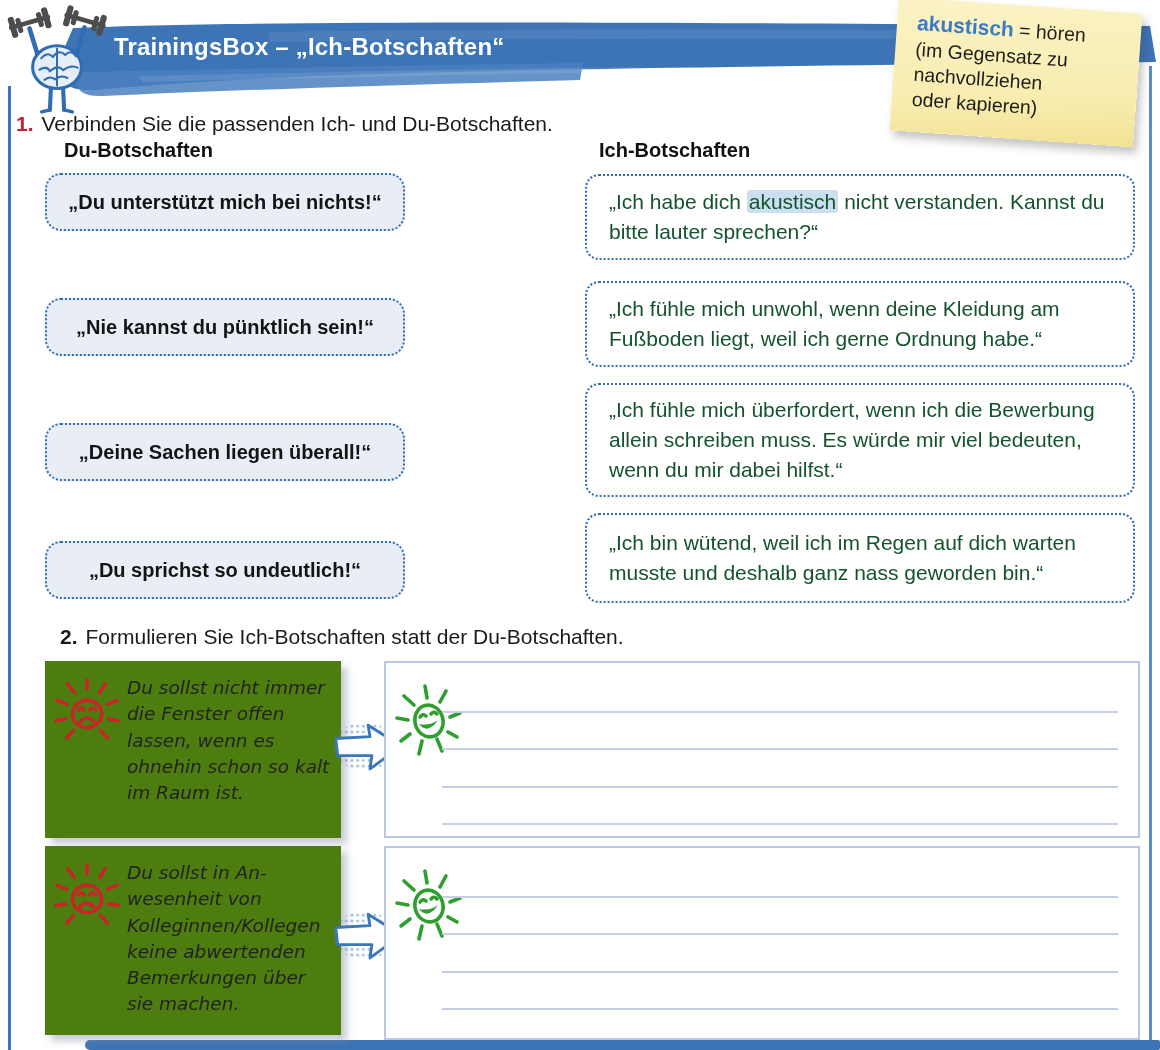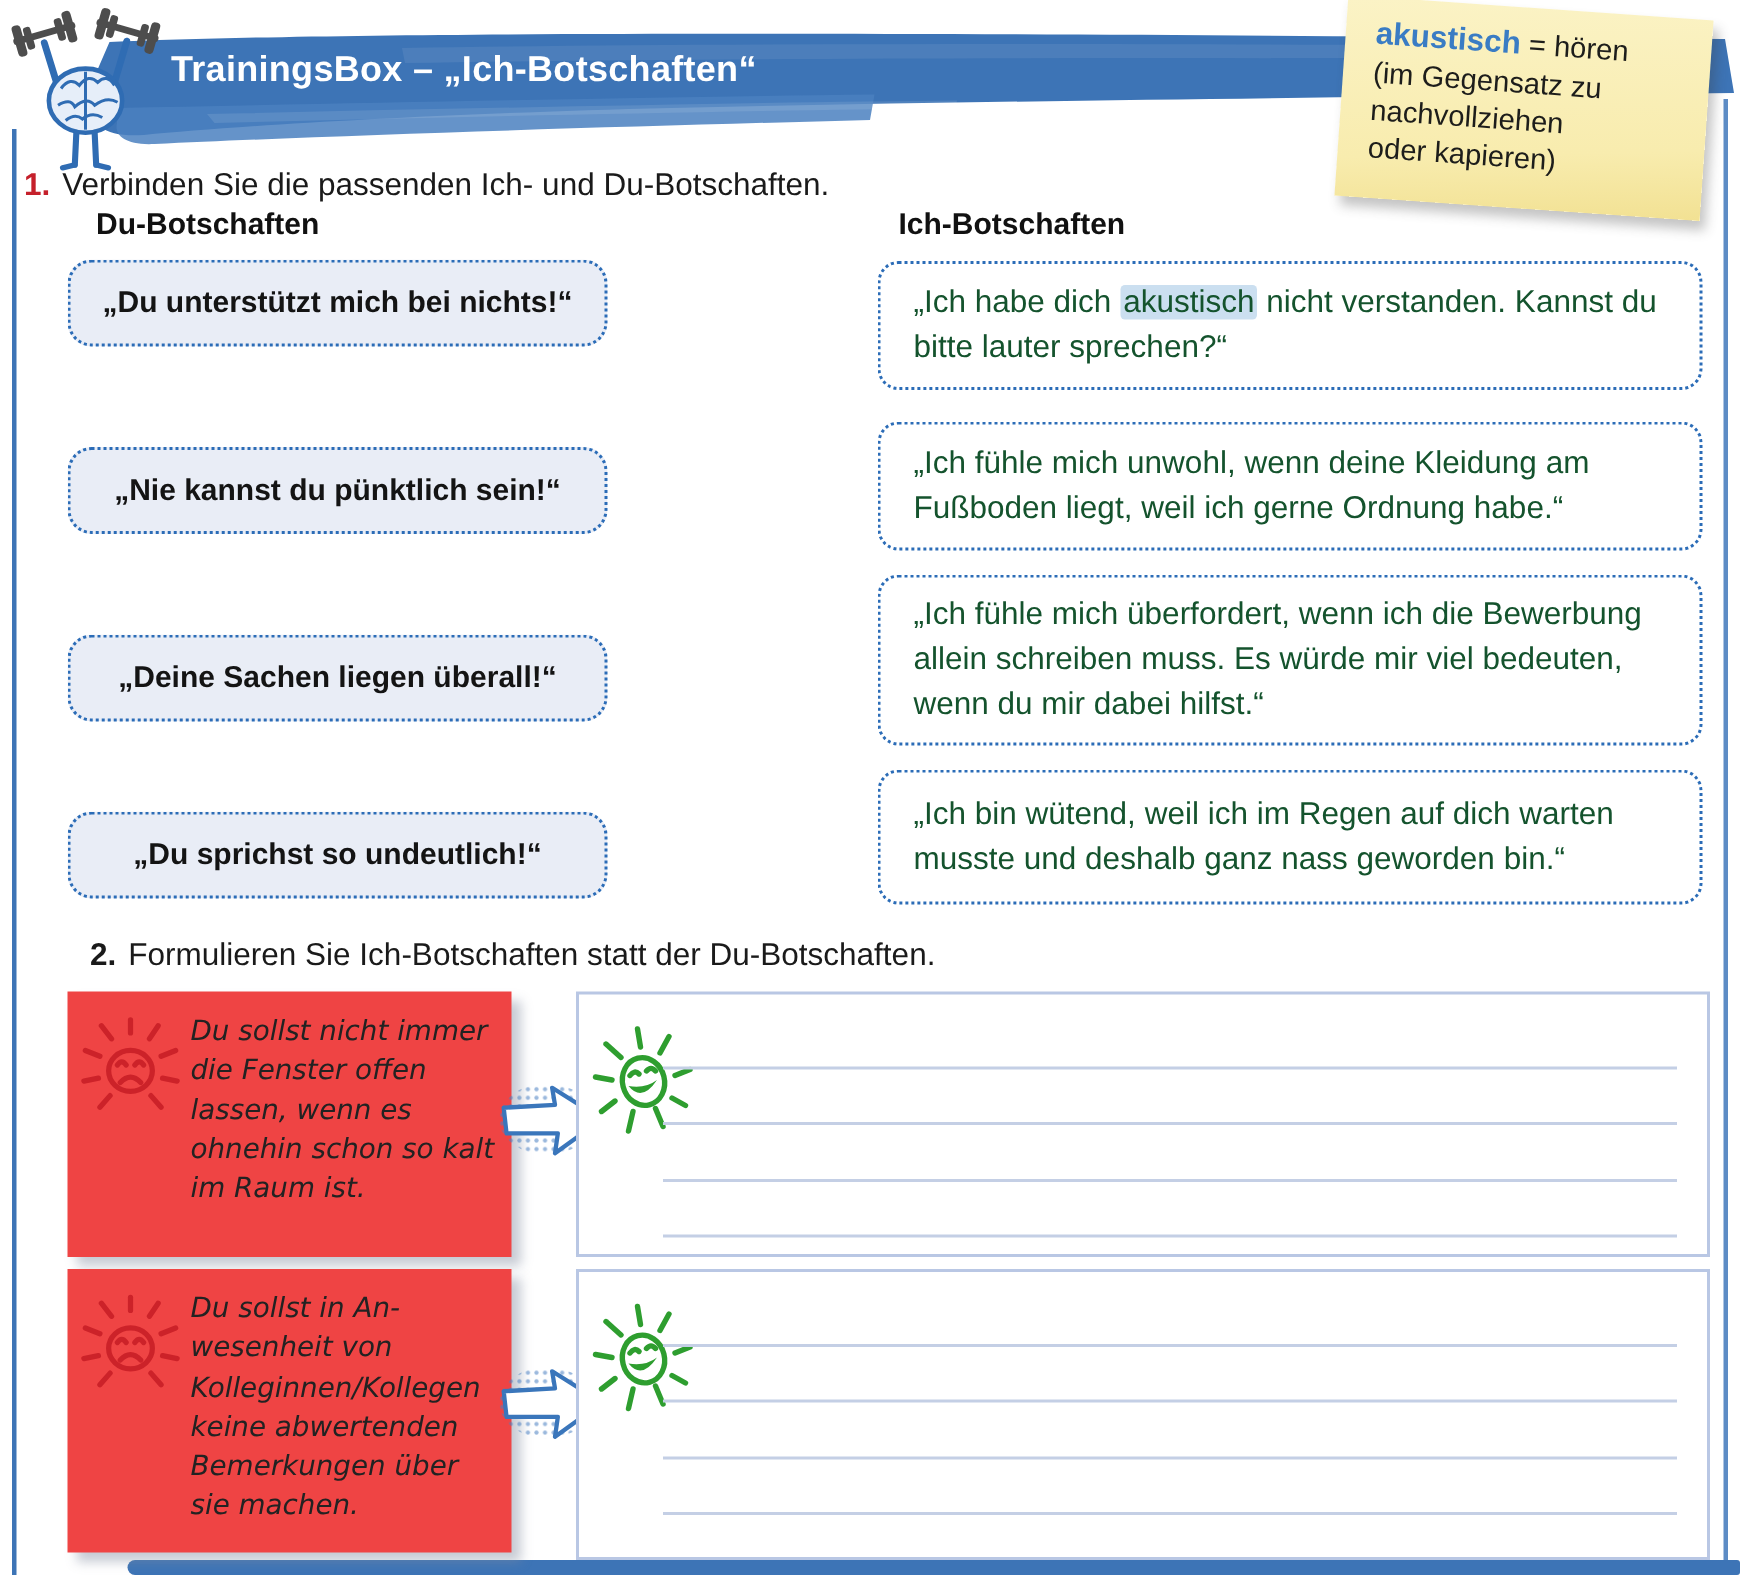--- a/index.html
+++ b/index.html
@@ -39,21 +39,21 @@
   }
   .ich-box{
     position:absolute;left:585px;width:550px;box-sizing:border-box;
     background:#ffffff;border:2.5px dotted #2b6cb7;border-radius:14px;
     font-size:21px;line-height:1.42;color:#14532d;padding:14px 22px;
     display:flex;align-items:center;
   }
   .hl{background:#cbdff0;border-radius:3px;padding:0 2px;}
   
   .prompt-box{
-    position:absolute;left:45px;width:296px;box-sizing:border-box;background:#ef4444;
+    position:absolute;left:45px;width:296px;box-sizing:border-box;background:#4d7c0f;
     box-shadow:6px 6px 7px rgba(130,140,160,.45);
   }
   .prompt-text{
     position:absolute;left:82px;top:14px;right:10px;
     font-family:"DejaVu Sans",sans-serif;font-style:italic;font-size:18.5px;line-height:1.42;color:#222;
   }
   .sun{position:absolute;}
   .arrow{position:absolute;width:76px;height:64px;}
   .answer-box{
     position:absolute;left:384px;width:756px;box-sizing:border-box;

